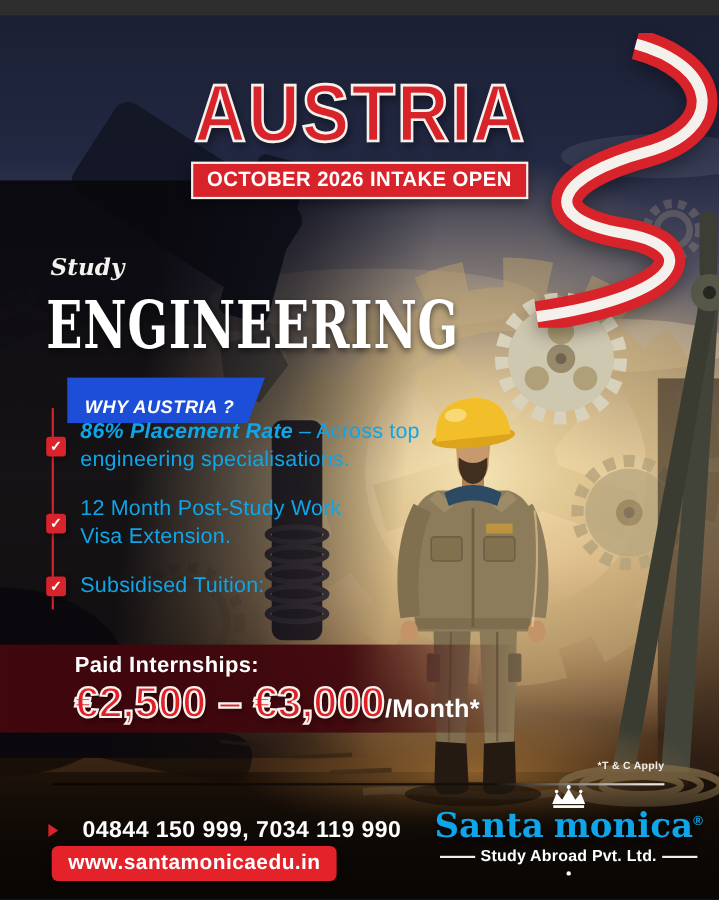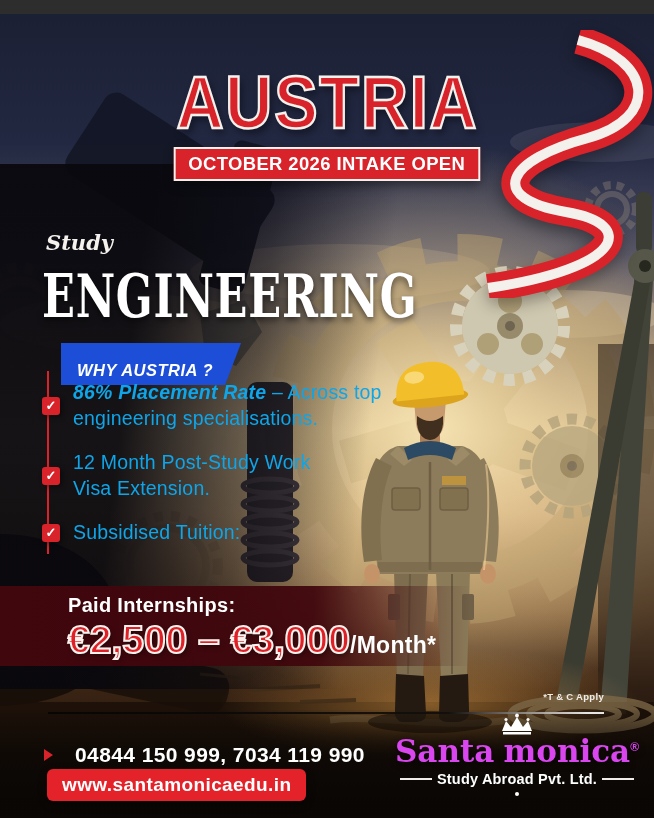--- a/index.html
+++ b/index.html
@@ -66,21 +66,21 @@
   .tri{width:0;height:0;border-left:9px solid #d8232a;border-top:6px solid transparent;
     border-bottom:6px solid transparent;}
   .phone{font-size:21px;font-weight:800;color:#fff;letter-spacing:.4px;white-space:nowrap;}
 
   .website-box{position:absolute;left:47px;top:755px;z-index:5;background:#e4222a;border-radius:6px;
     padding:5px 15px;box-shadow:0 3px 8px rgba(0,0,0,.4);}
   .website{font-size:19px;font-weight:600;color:#fff;letter-spacing:.4px;white-space:nowrap;}
 
   .brand{position:absolute;right:8px;top:699px;width:258px;text-align:center;z-index:5;}
   .crown{display:block;margin:0 auto 1px;}
-  .brand-name{font-family:"DejaVu Serif",serif;font-weight:700;font-size:31px;color:#d946ef;line-height:1;
+  .brand-name{font-family:"DejaVu Serif",serif;font-weight:700;font-size:31px;color:#0ea5e9;line-height:1;
     white-space:nowrap;text-shadow:0 2px 6px rgba(0,0,0,.65);}
   .brand-name .word-gap{display:inline-block;width:9px;}
   .reg{font-size:12px;font-family:"Liberation Sans",sans-serif;vertical-align:super;}
   .tagline-row{display:flex;align-items:center;justify-content:center;gap:5px;margin-top:4px;}
   .tag-rule{width:32px;height:2px;background:#f0ede8;}
   .tagline{font-size:14.5px;font-weight:700;color:#fff;white-space:nowrap;letter-spacing:.2px;}
   .brand-dot{width:4px;height:4px;background:#fff;border-radius:50%;margin:5px auto 0;}
 </style>
 </head>
 <body>

